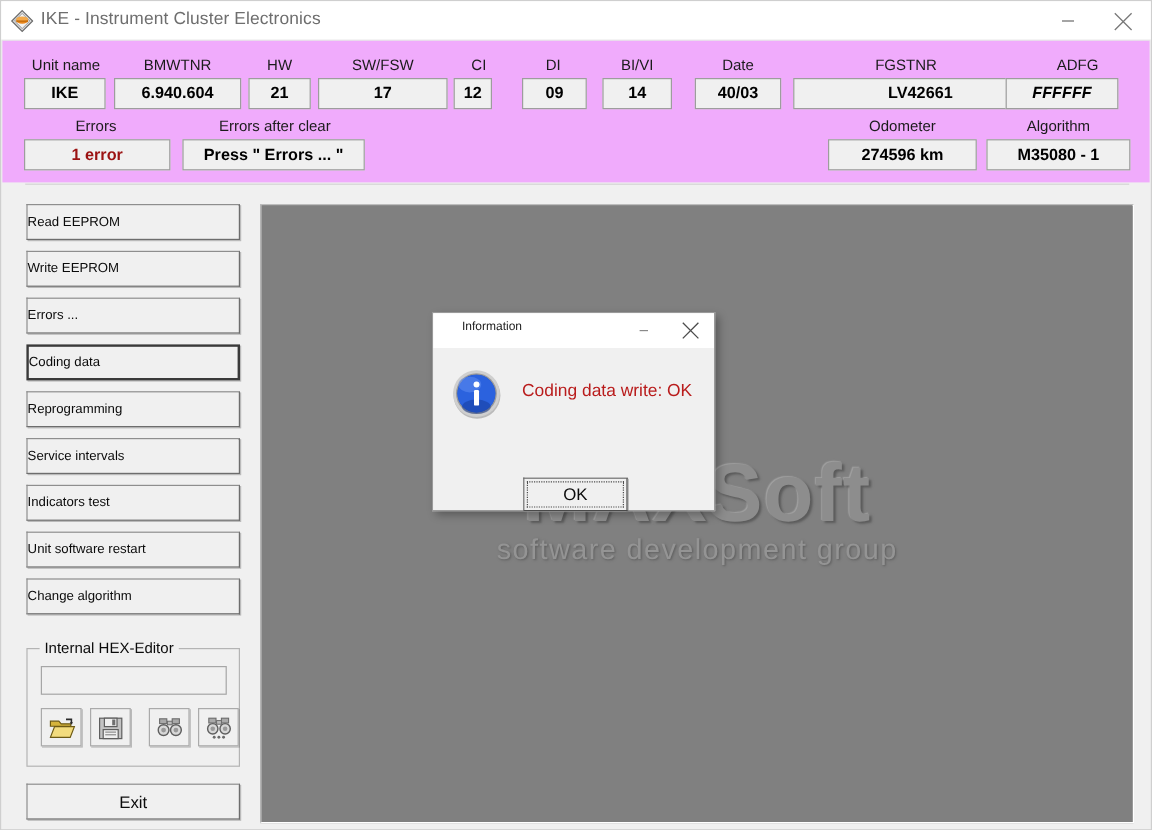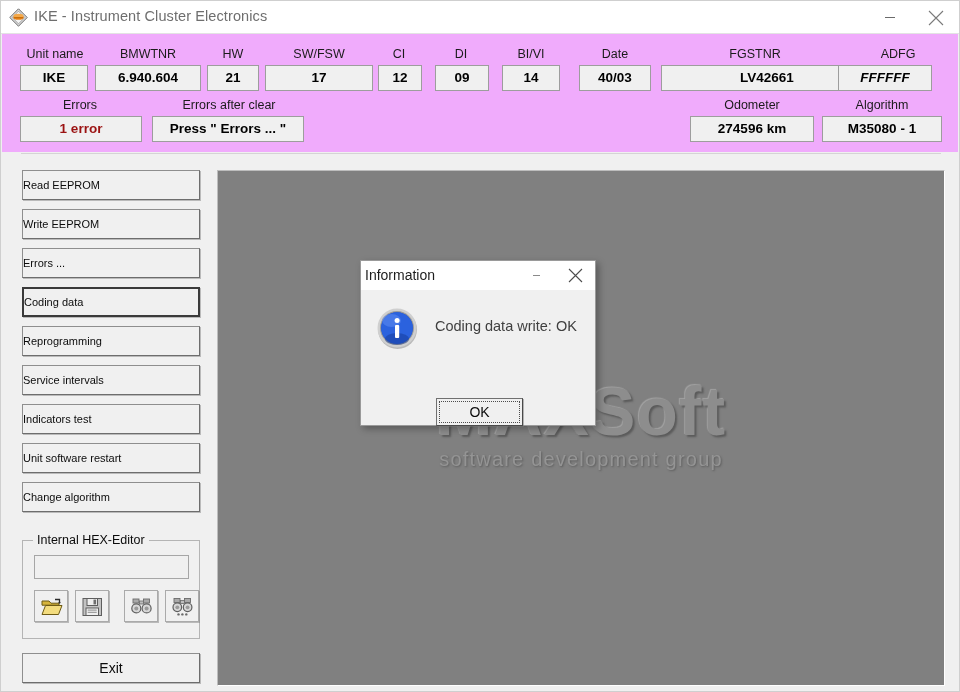--- a/index.html
+++ b/index.html
@@ -209,21 +209,21 @@
   }
   #watermark-main {
     font-size: 68px;
     font-weight: bold;
     color: #8d8d8d;
     letter-spacing: 1px;
     line-height: 70px;
     text-shadow: 2px 2px 2px rgba(60,60,60,.55), -1px -1px 1px rgba(175,175,175,.7);
   }
   #watermark-sub {
-    font-size: 20px;
+    font-size: 24px;
     color: #949494;
     letter-spacing: 1.2px;
     line-height: 26px;
     text-shadow: 1px 1px 2px rgba(60,60,60,.5);
   }
 
   
   #dialog {
     position: absolute;
     left: 359px; top: 259px;
@@ -234,22 +234,22 @@
     box-shadow: 3px 3px 7px rgba(0,0,0,.30);
   }
   #dialog-titlebar {
     position: absolute;
     left: 0; top: 0;
     width: 234px; height: 29px;
     background: #ffffff;
   }
   #dialog-title {
     position: absolute;
-    left: 4px; top: 6px;
-    font-size: 14px;
+    left: 24px; top: 6px;
+    font-size: 10px;
     color: #1d1d1d;
     white-space: nowrap;
   }
   #dlg-min {
     position: absolute;
     right: 40px; top: 0;
     width: 36px; height: 28px;
     cursor: default;
   }
   #dlg-min .glyph {
@@ -274,21 +274,21 @@
   #info-icon {
     position: absolute;
     left: 14px; top: 16px;
     width: 45px; height: 45px;
   }
   #dialog-message {
     position: absolute;
     left: 74px; top: 27px;
     width: 150px;
     font-size: 14.5px;
-    color: #404040;
+    color: #b91c1c;
     line-height: 19px;
   }
   #dialog-ok {
     position: absolute;
     left: 75px; top: 108px;
     width: 87px; height: 28px;
     background: #f0f0f0;
     border: 1px solid #707070;
     border-right-color: #4a4a4a;
     border-bottom-color: #4a4a4a;
@@ -343,21 +343,21 @@
     <div class="fld-label" style="left:431px;top:13px;width:56px;">DI</div>
     <div class="fld-label" style="left:496px;top:13px;width:66px;">BI/VI</div>
     <div class="fld-label" style="left:576px;top:13px;width:74px;">Date</div>
     <div class="fld-label" style="left:660px;top:13px;width:186px;">FGSTNR</div>
     <div class="fld-label" style="left:852px;top:13px;width:88px;">ADFG</div>
 
     <div class="fld-box" style="left:18px;top:31px;width:68px;">IKE</div>
     <div class="fld-box" style="left:93px;top:31px;width:106px;">6.940.604</div>
     <div class="fld-box" style="left:205px;top:31px;width:52px;">21</div>
     <div class="fld-box" style="left:263px;top:31px;width:108px;">17</div>
-    <div class="fld-box" style="left:376px;top:31px;width:44px;">12</div>
+    <div class="fld-box" style="left:376px;top:31px;width:32px;">12</div>
     <div class="fld-box" style="left:433px;top:31px;width:54px;">09</div>
     <div class="fld-box" style="left:500px;top:31px;width:58px;">14</div>
     <div class="fld-box" style="left:577px;top:31px;width:72px;">40/03</div>
     <div class="fld-box" style="left:659px;top:31px;width:212px;">LV42661</div>
     <div class="fld-box" style="left:836px;top:31px;width:94px;font-style:italic;">FFFFFF</div>
 
     <div class="fld-label" style="left:18px;top:64px;width:120px;">Errors</div>
     <div class="fld-label" style="left:148px;top:64px;width:158px;">Errors after clear</div>
     <div class="fld-label" style="left:688px;top:64px;width:124px;">Odometer</div>
     <div class="fld-label" style="left:820px;top:64px;width:120px;">Algorithm</div>

